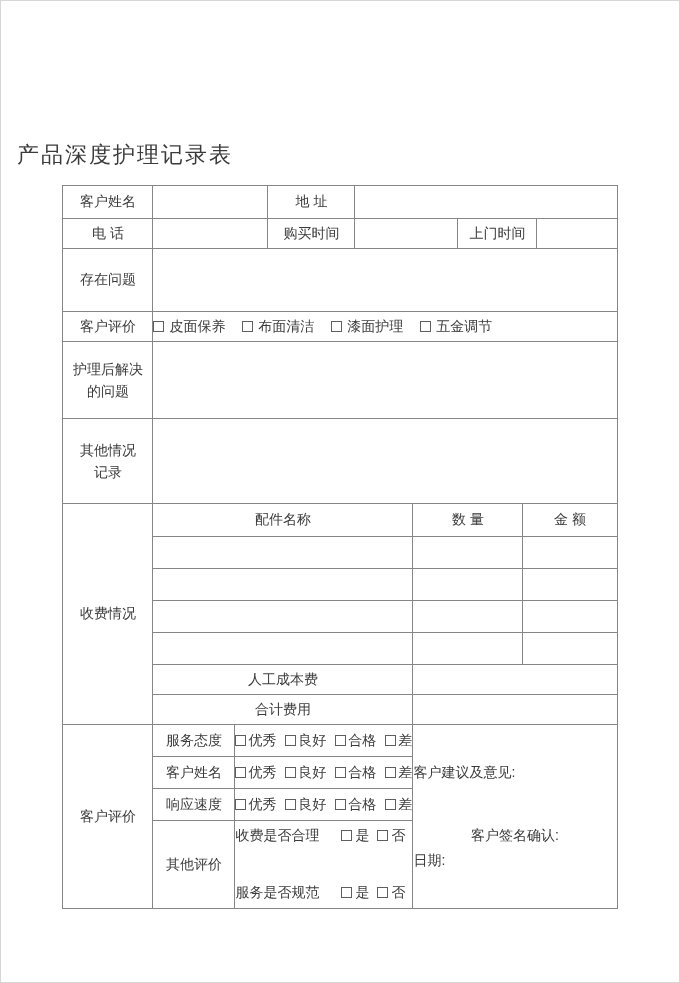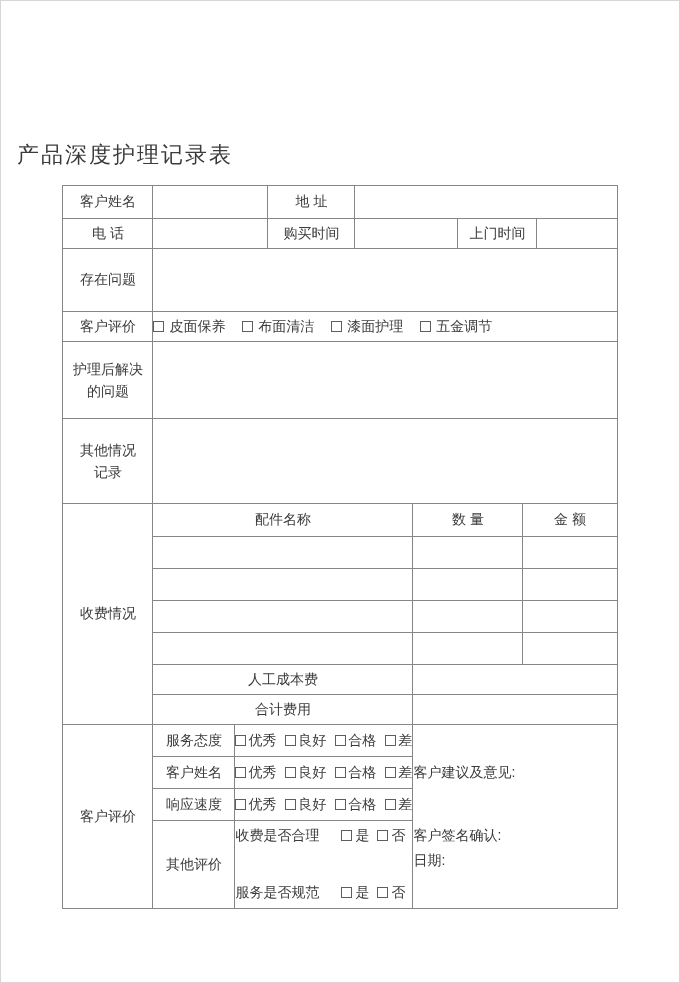--- a/index.html
+++ b/index.html
@@ -35,21 +35,21 @@
   .care-cell .cbx { margin-right:5px; }
   .rating-cell { text-align:center; padding-left:6px; font-size:13px; white-space:nowrap;margin-top:16px; }
   .rating-cell .cb { margin-right:5px; white-space:nowrap; }
   .rating-cell .cbx { margin-right:2px; }
   .other-cell { text-align:left; vertical-align:top; padding:16px 0 0 8px; font-size:13.5px; }
   .other-cell .q-line2 { margin-top:39px; }
   .other-cell .yesno { margin-left:14px; white-space:nowrap; }
   .other-cell .cbx { margin:0 3px 0 8px; }
   .suggest-cell { vertical-align:top; text-align:left; padding:14px 6px 0 10px; }
   .suggest-cell div { line-height:15px; }
-  .suggest-cell .sig { margin-top:48px; }
+  .suggest-cell .sig { margin-top:48px;text-align:center; }
   .suggest-cell .date { margin-top:10px; }
   .two-line div { line-height:22px; }
 </style>
 </head>
 <body>
 
 <div class="page">
   <h1 class="title">产品深度护理记录表</h1>
 
   <table class="form">

